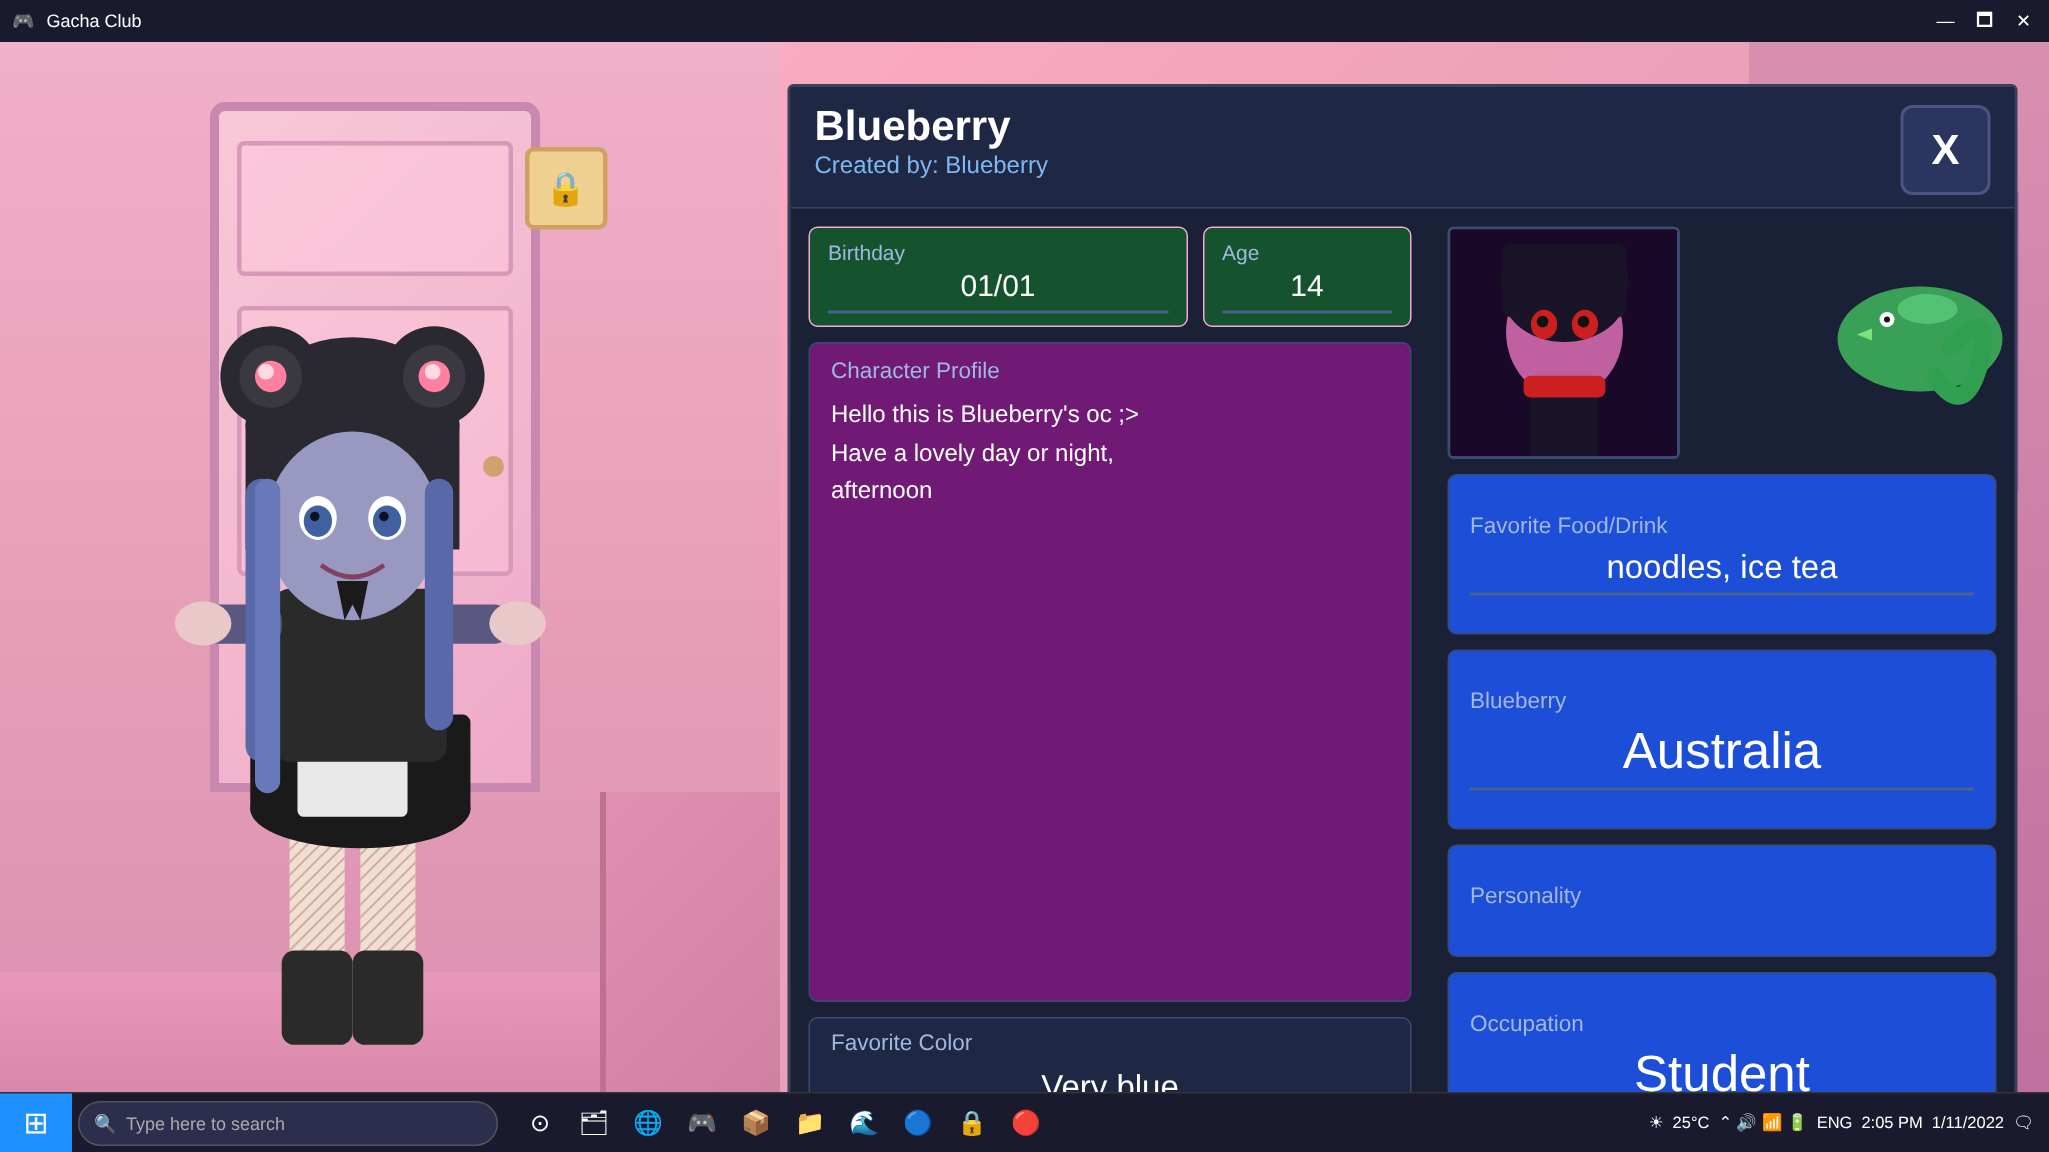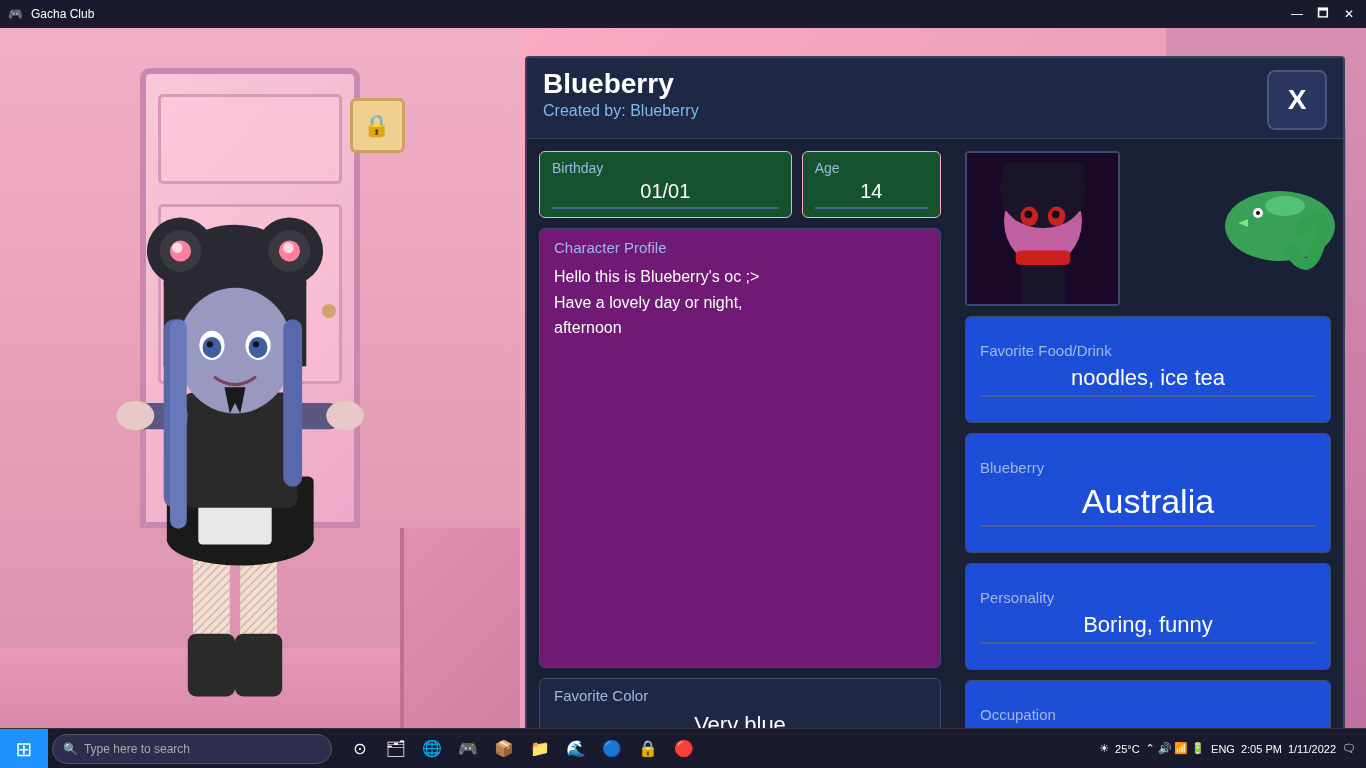--- a/index.html
+++ b/index.html
@@ -555,21 +555,20 @@
           <div class="info-card-value">noodles, ice tea</div>
         </div>
 
         <div class="info-card">
           <div class="info-card-label">Blueberry</div>
           <div class="info-card-value large">Australia</div>
         </div>
 
         <div class="info-card">
           <div class="info-card-label">Personality</div>
-          <div class="info-card-value">Boring, funny</div>
         </div>
 
         <div class="info-card">
           <div class="info-card-label">Occupation</div>
           <div class="info-card-value large">Student</div>
         </div>
 
       </div>
     </div>
   </div>

